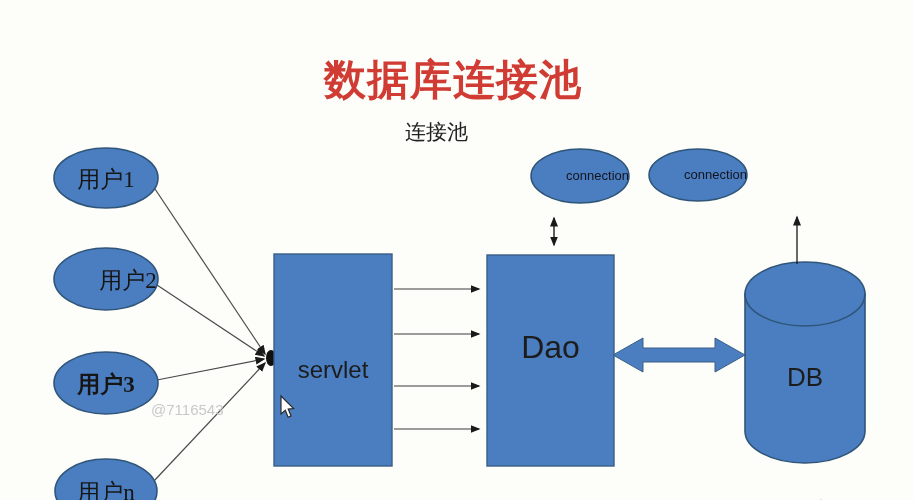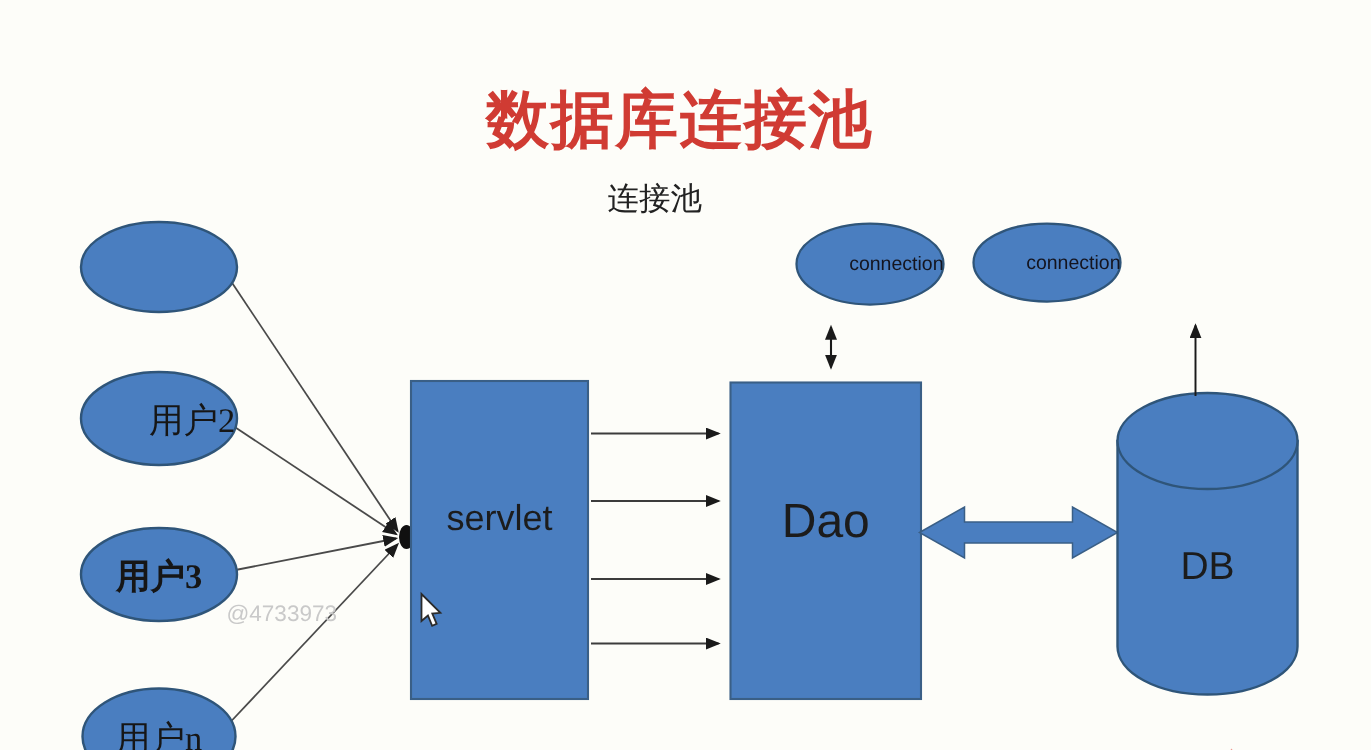--- a/index.html
+++ b/index.html
@@ -30,21 +30,21 @@
   .user-label {
     width: 104px; text-align: center;
     font-size: 23px;
   }
   .user-1 { left: 54px; top: 128px; }
   .user-2 { left: 54px; top: 229px; padding-left: 44px; }
   .user-3 { left: 54px; top: 333px; font-weight: bold; }
   .user-n { left: 54px; top: 441px; }
 
   .servlet-label {
-    left: 274px; top: 296px; width: 118px;
+    left: 274px; top: 320px; width: 118px;
     text-align: center; font-size: 24px; color: #1c1c1c;
   }
   .dao-label {
     left: 487px; top: 293px; width: 127px;
     text-align: center; font-size: 32px; color: #1c1c1c;
   }
   .db-label {
     left: 745px; top: 326px; width: 120px;
     text-align: center; font-size: 26px; color: #1c1c1c;
   }
@@ -135,27 +135,28 @@
              c0,-3.5 -1.5,-6.5 -4,-10 c0.5,3.5 -0.8,5.5 -2.8,5.8 c1.8,-5.8 -0.7,-12 -4.2,-16.8 z
              M820.5,481 c-2.2,2.8 -3.2,5 -2.8,7.2 c0.4,2.2 2.2,3.8 4.4,3.8 c2.4,0 4.3,-1.9 4.3,-4.4
              c0,-2.6 -2.6,-4.4 -5.9,-6.6 z" fill="#ef9a91" fill-rule="evenodd"></path>
 
     <polygon points="281,360 281,378 285.3,374.3 288.1,381.2 291.1,379.9 288.2,373.1 293.6,372.6" fill="#ffffff" stroke="#2b2b2b" stroke-width="1.2"></polygon>
   </svg>
 
   <div class="label title">数据库连接池</div>
   <div class="label subtitle cn">连接池</div>
 
+  <div class="label user-label cn user-1">用户1</div>
   <div class="label user-label cn user-2">用户2</div>
   <div class="label user-label cn user-3">用户3</div>
   <div class="label user-label cn user-n">用户n</div>
 
   <div class="label servlet-label">servlet</div>
   <div class="label dao-label">Dao</div>
   <div class="label db-label">DB</div>
 
   <div class="label conn-label conn-1">connection</div>
   <div class="label conn-label conn-2">connection</div>
 
 
-  <div class="label watermark">@4733973</div>
+  <div class="label watermark">@7116543</div>
   <div class="label logo-text">慕课网</div>
 </div>
 
 </body></html>

